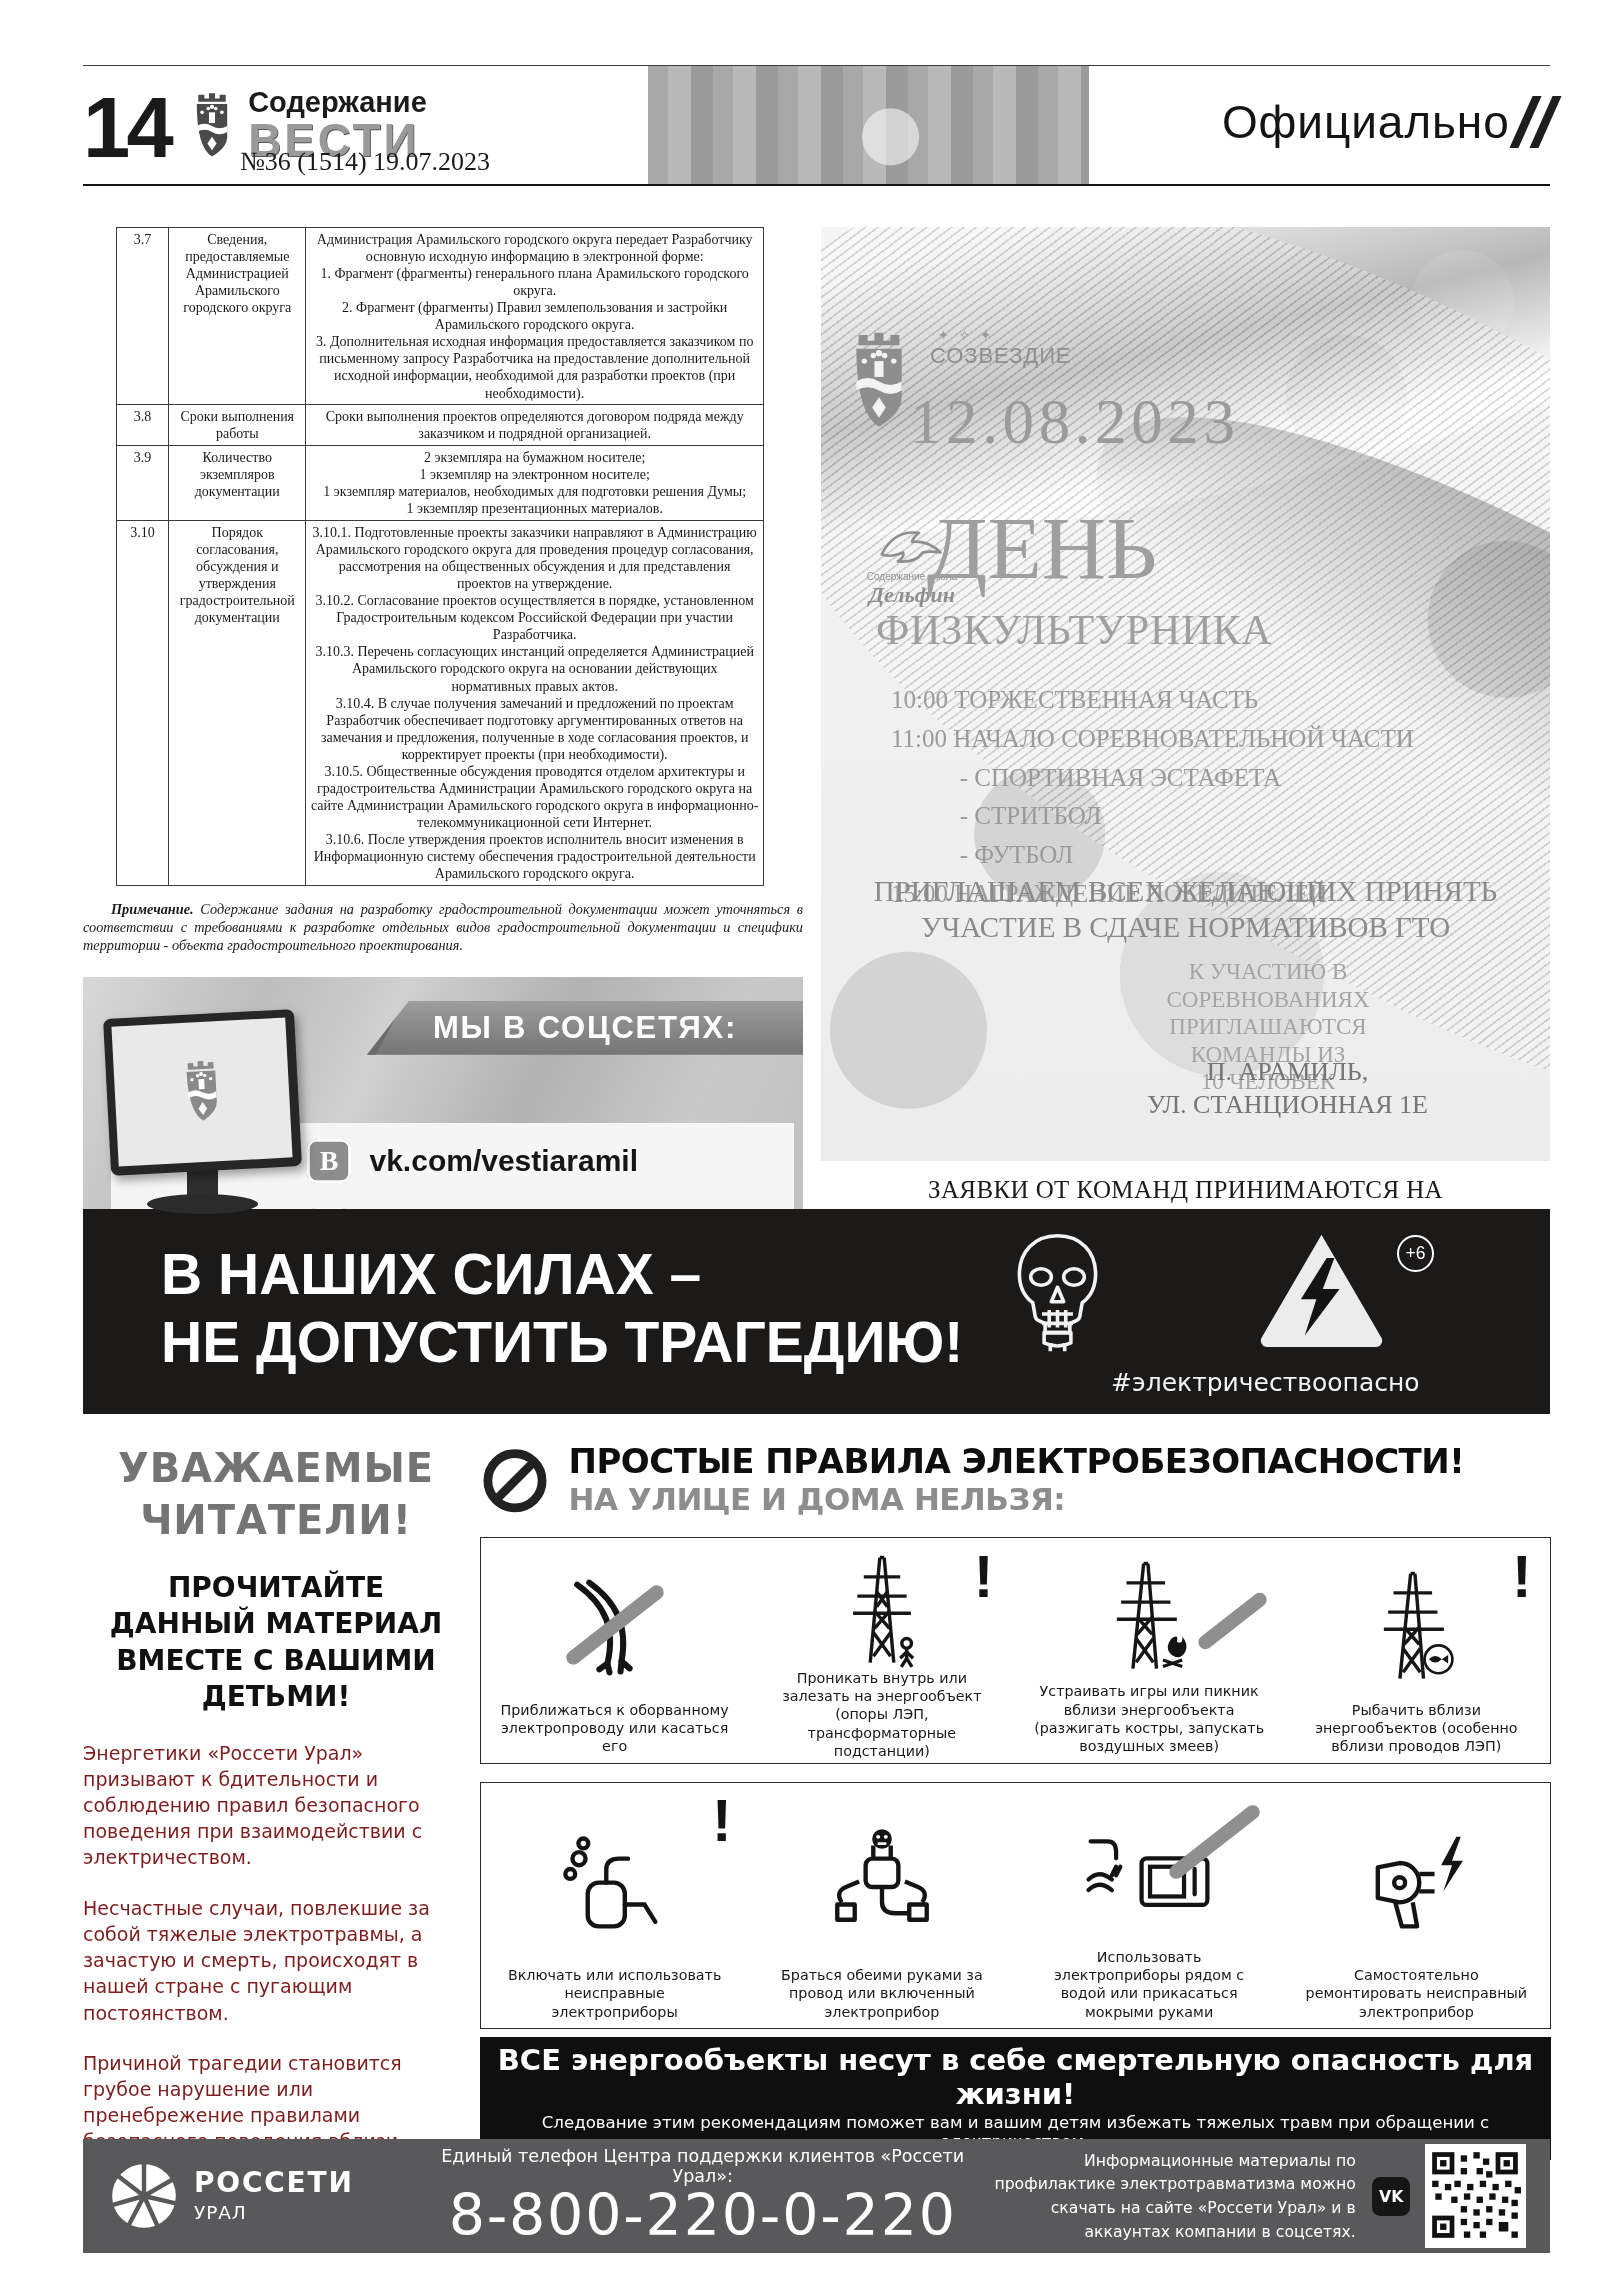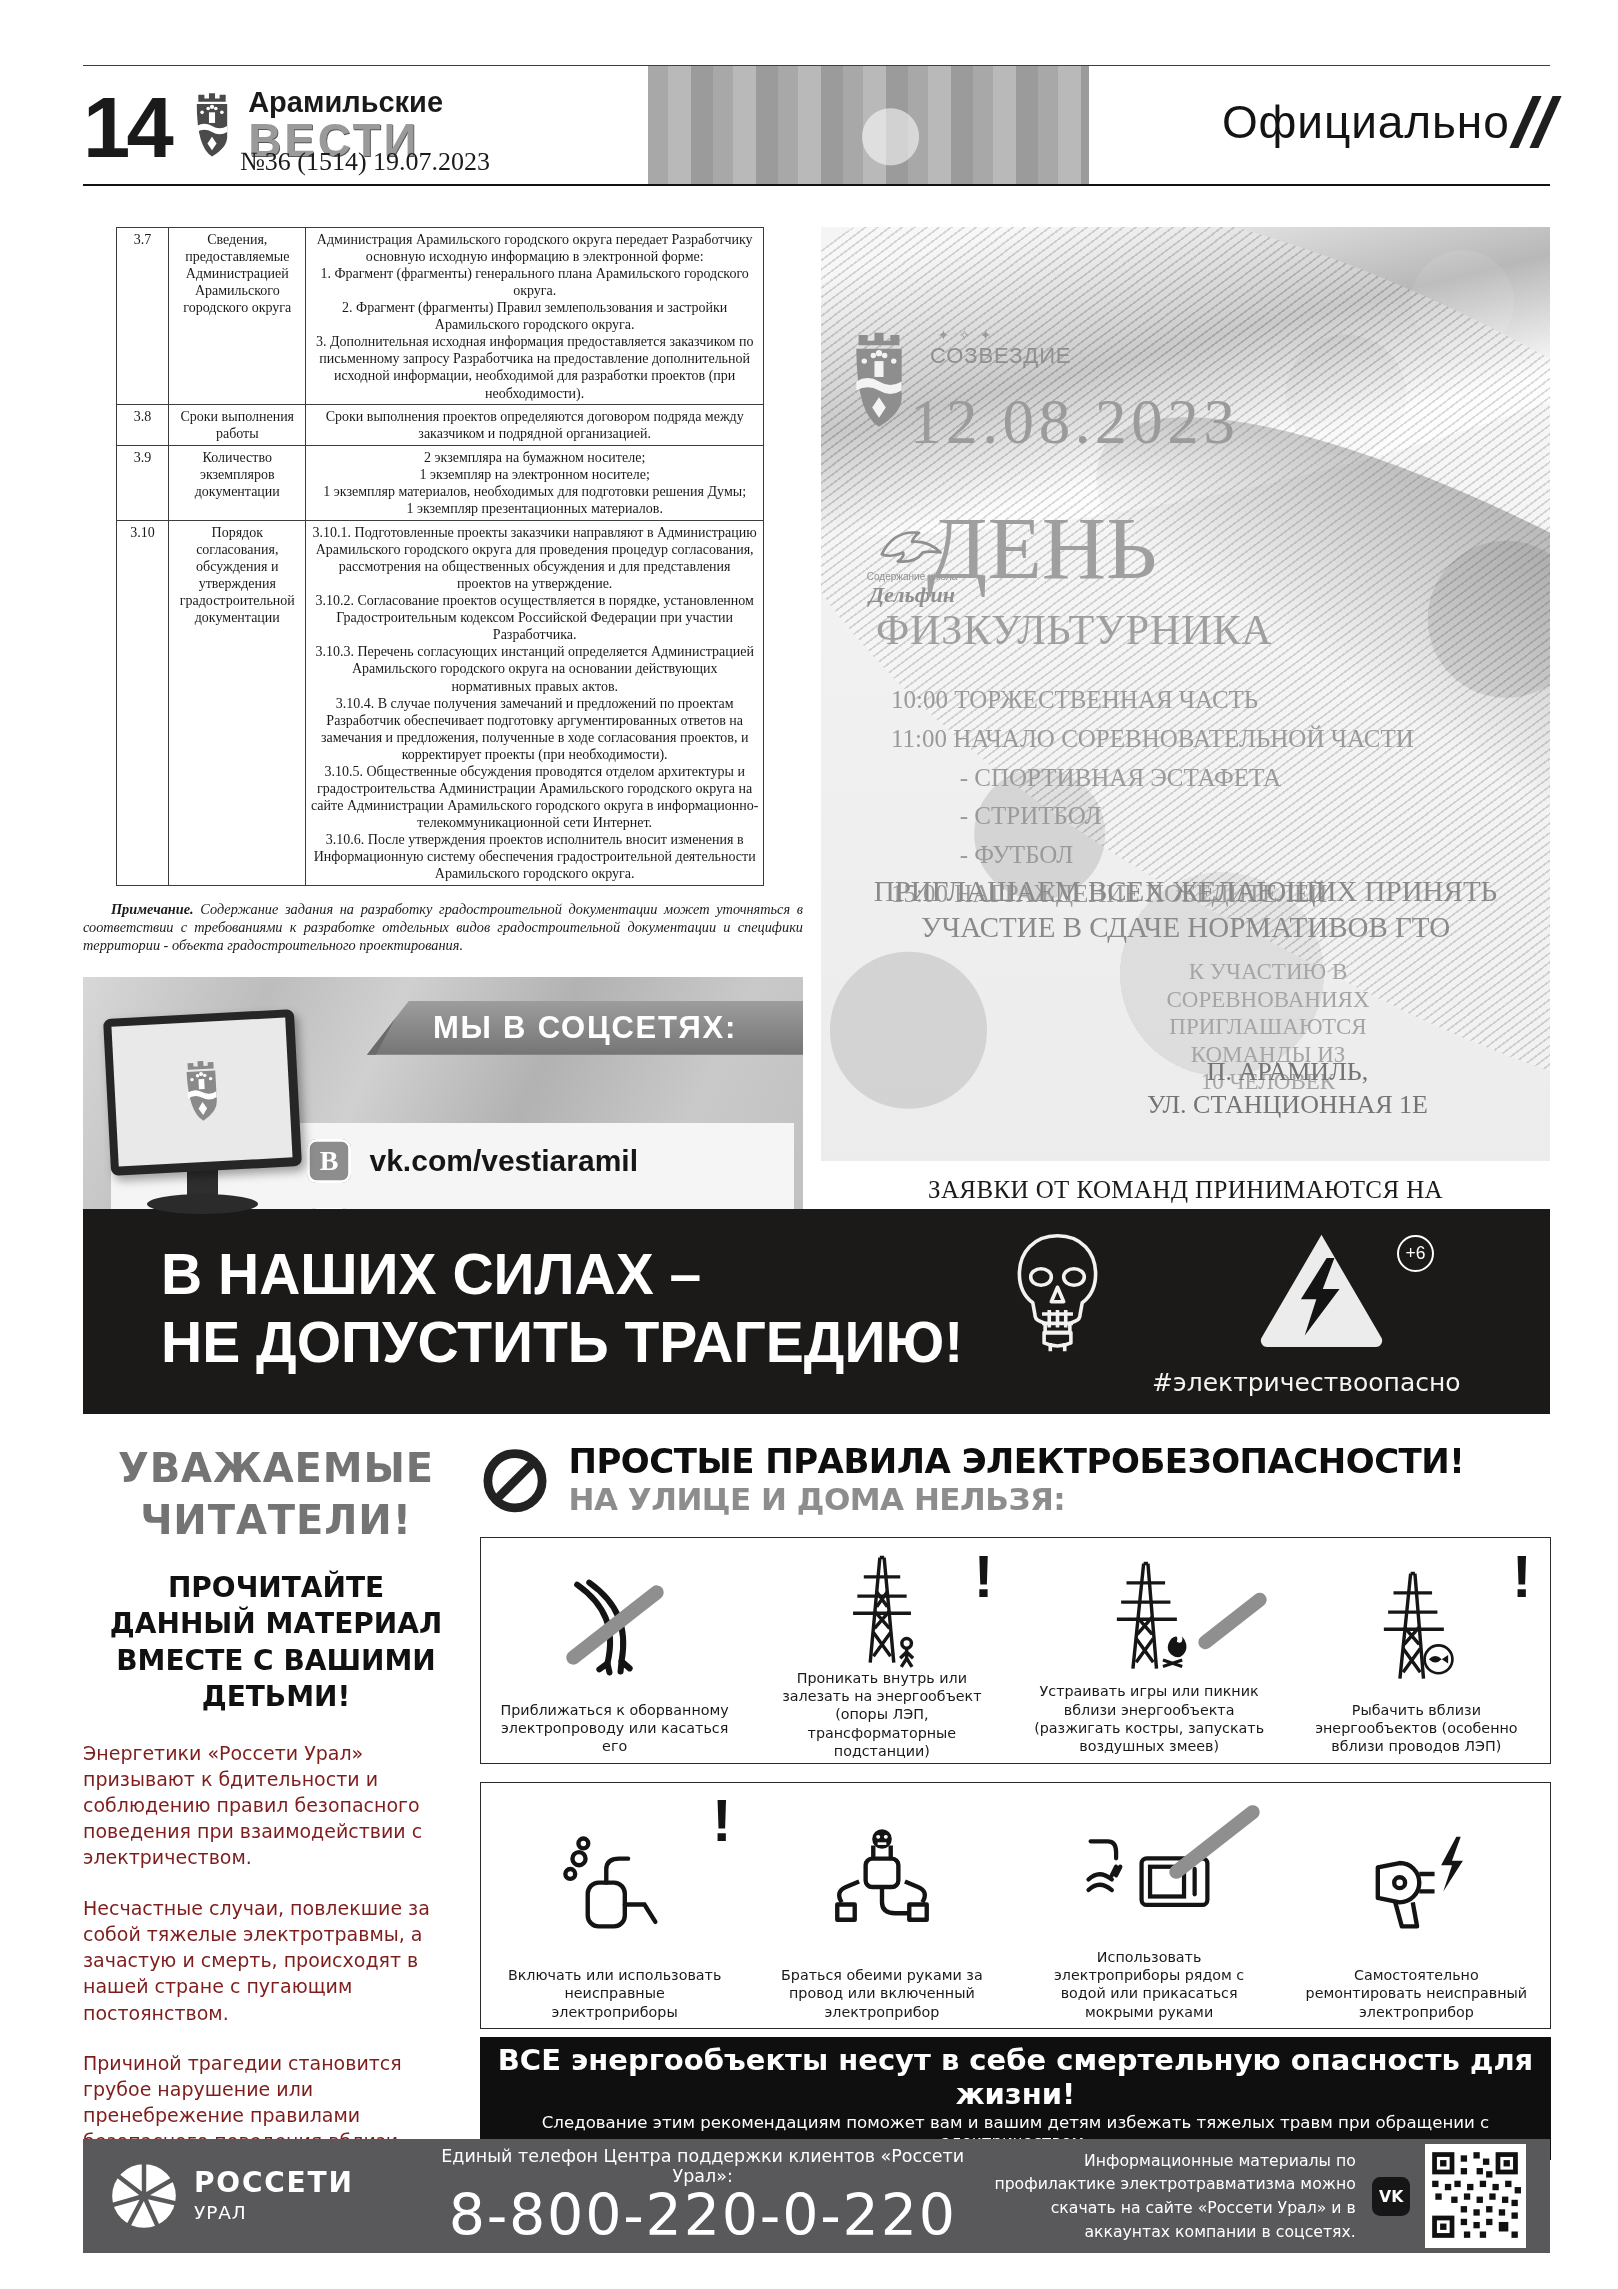--- a/index.html
+++ b/index.html
@@ -113,21 +113,21 @@
   
   .banner{position:absolute;left:83px;top:1209px;width:1467px;height:205px;background:#1c1919;}
   .banner-text{position:absolute;left:78px;top:31px;color:#fff;
     font-family:"Liberation Sans",sans-serif;font-weight:bold;font-size:57px;
     line-height:1.2;letter-spacing:0px;}
   .skull{position:absolute;left:923px;top:18.5px;}
   .tri-wrap{position:absolute;left:1174px;top:20px;}
   .age-badge{position:absolute;left:1314px;top:26px;width:33px;height:33px;border:2.8px solid #fff;
     border-radius:50%;color:#fff;font-family:"Liberation Sans",sans-serif;font-size:17.5px;
     display:flex;align-items:center;justify-content:center;}
-  .hashtag{position:absolute;left:1069px;top:159px;width:305px;text-align:center;color:#f4f4f4;
+  .hashtag{position:absolute;left:1028px;top:159px;width:305px;text-align:center;color:#f4f4f4;
     font-family:"DejaVu Sans",sans-serif;font-size:25px;}
 
   
   .appeal{position:absolute;left:83px;top:1442px;width:386px;text-align:center;
     font-family:"DejaVu Sans",sans-serif;}
   .appeal-title{font-weight:bold;font-size:40px;color:#747474;line-height:1.3;letter-spacing:0.9px;}
   .appeal-sub{font-weight:bold;font-size:28px;color:#111;line-height:1.3;margin-top:24px;}
   .appeal-p{font-size:19px;line-height:1.38;text-align:left;margin-top:24px;color:#7f1d1d;}
   .rules{position:absolute;left:480px;top:1442px;width:1071px;font-family:"DejaVu Sans",sans-serif;}
   .rules-head{display:flex;align-items:flex-start;}
@@ -179,21 +179,21 @@
             <circle cx="30" cy="21" r="2.8"></circle>
           <circle cx="35" cy="23" r="2.4"></circle>
             <circle cx="43" cy="28" r="2.4"></circle>
           <rect x="26" y="28" width="8" height="14"></rect>
           <path d="M10 46 q10 -6 20 0 t20 0 v8 q-10 6 -20 0 t-20 0 z"></path>
           <path d="M30 60 l6 9 -6 9 -6 -9 z"></path>
         </g>
       </svg>
     </div>
     <div class="h-names">
-      <span class="h-name-top">Арамильские</span>
+      <span class="h-name-top">Содержание</span>
       <span class="h-name-bottom">ВЕСТИ</span>
     </div>
     <div class="h-issue">№36 (1514) 19.07.2023</div>
     <div class="h-photo"></div>
     <div class="h-right">
       <span class="h-section">Официально</span>
       <span class="slash"></span>
       <span class="slash"></span>
     </div>
   </div>

